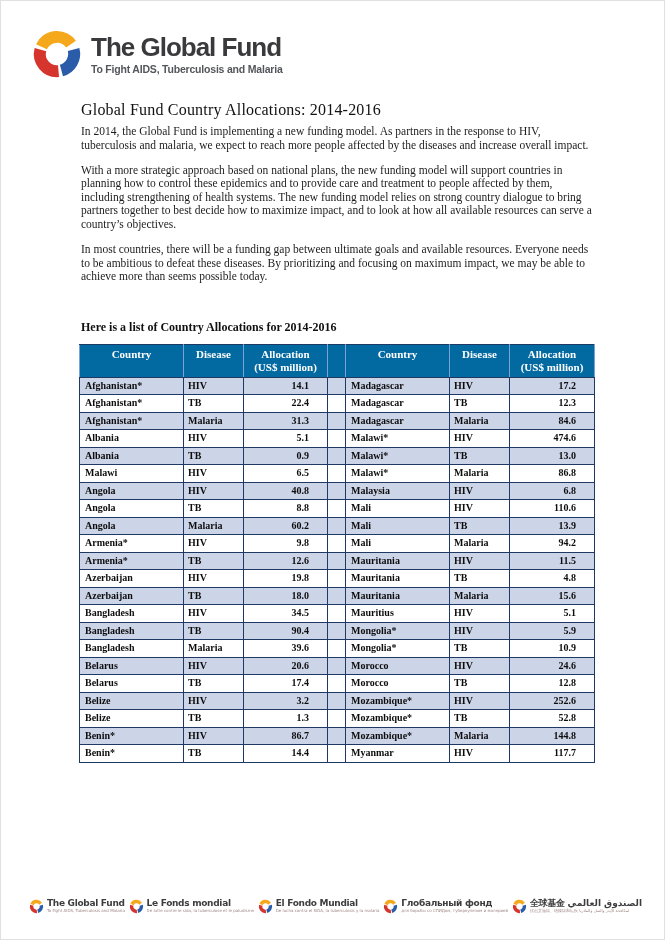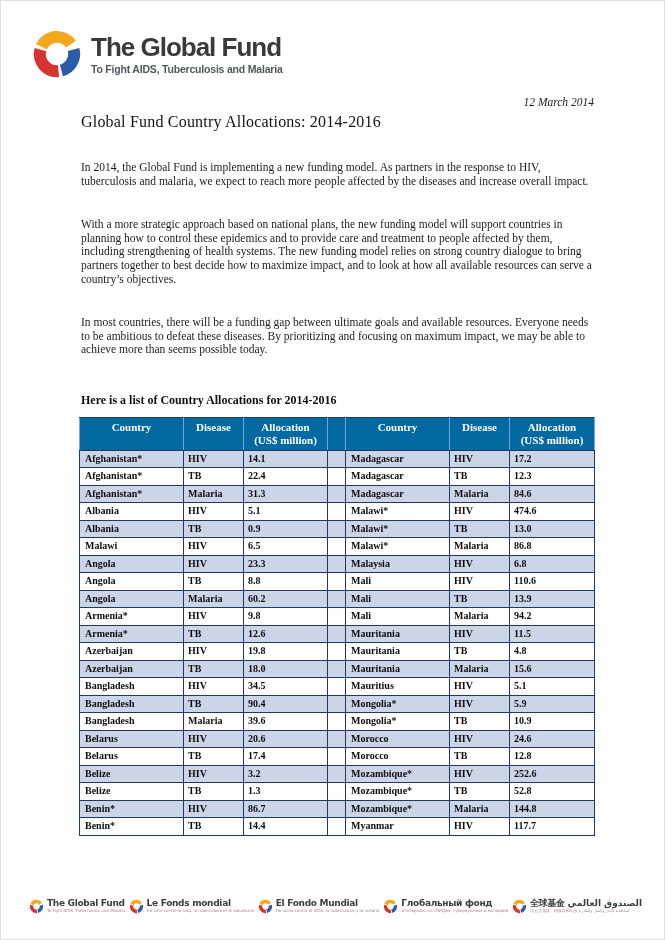--- a/index.html
+++ b/index.html
@@ -16,41 +16,41 @@
   
   .brand{position:absolute;top:27px;left:30px;display:flex;align-items:flex-start;}
   .brand .swirl{width:52px;height:52px;flex:0 0 auto;}
   .brand-text{margin-left:8px;padding-top:6px;font-family:"Liberation Sans", sans-serif;}
   .brand-name{font-size:26px;font-weight:bold;color:#3a3a3c;letter-spacing:-1px;line-height:26px;}
   .brand-tag{font-size:10.5px;font-weight:bold;color:#54565b;margin-top:3px;letter-spacing:-0.2px;}
   
   .content{position:absolute;top:95px;left:80px;width:513px;}
   .doc-date{text-align:right;font-style:italic;font-size:11.5px;color:#222;}
   .doc-title{font-size:16px;font-weight:normal;margin-top:5px;color:#111;letter-spacing:0.2px;}
-  .para{font-size:11.5px;line-height:13.6px;margin-top:30px;color:#1c1c1c;}
+  .para{font-size:11.5px;line-height:13.6px;margin-top:6px;color:#1c1c1c;}
   .table-heading{font-size:12px;font-weight:bold;margin-top:36px;color:#111;}
   
   table.alloc{
     border-collapse:collapse;table-layout:fixed;
     width:515px;margin-left:-2px;margin-top:9px;
     font-family:"Liberation Serif", serif;
   }
   table.alloc th, table.alloc td{border:1px solid #1f3864;}
   table.alloc{border:1.5px solid #1f3864;}
   th{
     background:#0369a1;color:#ffffff;font-weight:bold;
     font-size:11px;line-height:13px;text-align:center;vertical-align:top;
     padding:3px 8px;border-left-color:#7ba2d4 !important;border-right-color:#7ba2d4 !important;
   }
   th.spacer{padding:0;}
   td{font-size:10px;font-weight:bold;color:#0d0d0d;padding:2px 4px;line-height:12.5px;vertical-align:middle;}
   tbody tr:nth-child(odd) td{background:#ccd4e8;}
   td.c0, td.c3{text-align:left;padding-left:5px;}
   td.c1, td.c4{text-align:left;padding-left:4px;}
-  td.c2, td.c5{text-align:left;padding-right:18px;}
+  td.c2, td.c5{text-align:right;padding-right:18px;}
   td.spacer{padding:0;}
   
   .footer{
     position:absolute;left:28px;right:22px;top:897px;
     display:flex;justify-content:space-between;align-items:flex-start;
     font-family:"DejaVu Sans", sans-serif;
   }
   .f-logo{display:flex;align-items:flex-start;}
   .f-logo .swirl{width:15px;height:15px;flex:0 0 auto;margin-top:1px;}
   .f-text{margin-left:3px;}
@@ -68,21 +68,20 @@
           <path d="M 18.1 41.5 A 33 33 0 0 0 52.9 82.9" stroke="#d5352c" stroke-width="23"></path>
           <path d="M 58.5 81.9 A 33 33 0 0 0 81.9 41.5" stroke="#2a5caa" stroke-width="23"></path>
         </svg></span>
     <div class="brand-text">
       <div class="brand-name">The Global Fund</div>
       <div class="brand-tag">To Fight AIDS, Tuberculosis and Malaria</div>
     </div>
   </div>
 
   <div class="content">
-    <div class="doc-date">12 March 2014</div>
     <div class="doc-title">Global Fund Country Allocations: 2014-2016</div>
     <p class="para">In 2014, the Global Fund is implementing a new funding model. As partners in the response to HIV, tuberculosis and malaria, we expect to reach more people affected by the diseases and increase overall impact.</p>
     <p class="para">With a more strategic approach based on national plans, the new funding model will support countries in planning how to control these epidemics and to provide care and treatment to people affected by them, including strengthening of health systems. The new funding model relies on strong country dialogue to bring partners together to best decide how to maximize impact, and to look at how all available resources can serve a country’s objectives.</p>
     <p class="para">In most countries, there will be a funding gap between ultimate goals and available resources. Everyone needs to be ambitious to defeat these diseases. By prioritizing and focusing on maximum impact, we may be able to achieve more than seems possible today.</p>
     <div class="table-heading">Here is a list of Country Allocations for 2014-2016</div>
 
     <table class="alloc">
       <colgroup>
         <col style="width:104px">
           <col style="width:60px">
@@ -154,21 +153,21 @@
             <td class="c1">HIV</td>
             <td class="c2">6.5</td>
             <td class="spacer"></td>
             <td class="c3">Malawi*</td>
             <td class="c4">Malaria</td>
             <td class="c5">86.8</td>
           </tr>
           <tr>
             <td class="c0">Angola</td>
             <td class="c1">HIV</td>
-            <td class="c2">23.3</td>
+            <td class="c2">40.8</td>
             <td class="spacer"></td>
             <td class="c3">Malaysia</td>
             <td class="c4">HIV</td>
             <td class="c5">6.8</td>
           </tr>
           <tr>
             <td class="c0">Angola</td>
             <td class="c1">TB</td>
             <td class="c2">8.8</td>
             <td class="spacer"></td>

